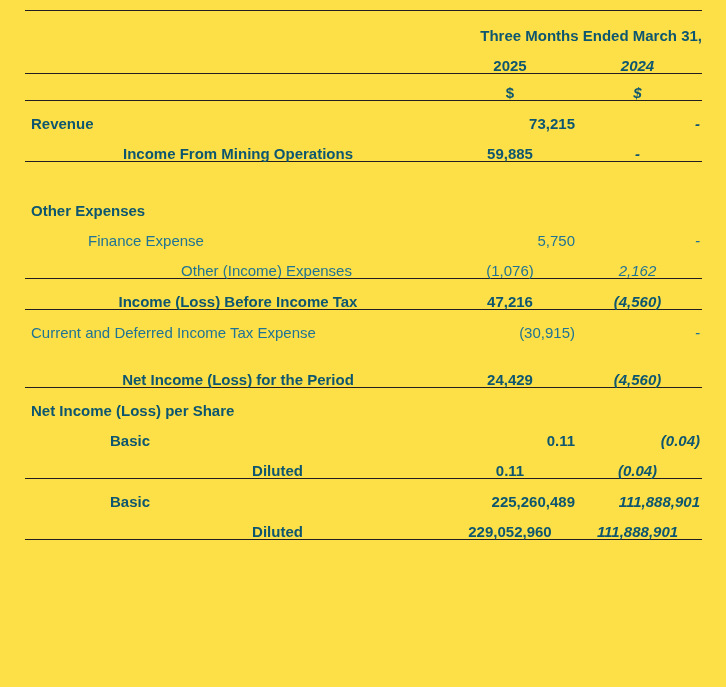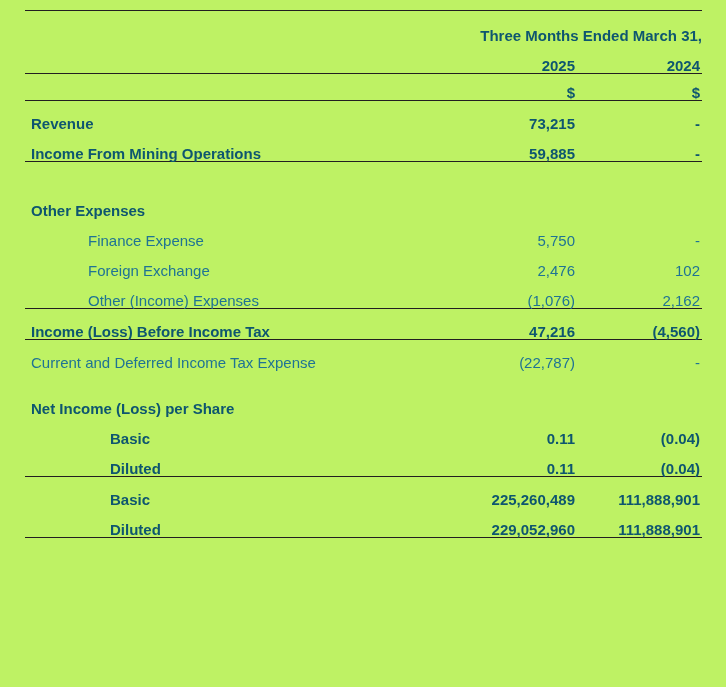--- a/index.html
+++ b/index.html
@@ -13,21 +13,21 @@
     height: 687px;
     font-family: "Liberation Sans", sans-serif;
     color: #1a6480;
     overflow: hidden;
   }
 
   #statement {
     position: relative;
     width: 726px;
     height: 687px;
-    background: #bef264;
+    background: #fde047;
     padding: 0;
     box-sizing: border-box;
   }
 
   table.fin {
     position: absolute;
     left: 25px;
     top: 10px;
     width: 677px;
     border-collapse: collapse;
@@ -50,34 +50,35 @@
   td.label {
     text-align: left;
     padding-left: 6px;
   }
   td.val {
     text-align: right;
     padding-right: 4px;
   }
   td.val.v2 {
     padding-right: 2px;
+    font-style: italic;
   }
 
   
   tr.bold td       { font-weight: bold; color: #0e566f; }
   tr.normal td     { font-weight: normal; color: #1f7394; }
 
   
   td.label.ind0 { padding-left: 6px; }
   td.label.ind1 { padding-left: 63px; }
   td.label.ind2 { padding-left: 85px; }
 
   
   tr.rule-top > td    { border-top: 1.6px solid #231f20; }
-  tr.rule-bottom > td { border-bottom: 1.6px solid #231f20; }
+  tr.rule-bottom > td { border-bottom: 1.6px solid #231f20; text-align: center; }
 
   
   tr.spacer td {
     height: 26px;
     line-height: 26px;
     font-size: 1px;
   }
   tr.spacer-sm td {
     height: 16px;
     line-height: 16px;
@@ -147,51 +148,51 @@
         <td class="val v2"></td>
       </tr>
 
 
       <tr class="normal">
         <td class="label ind1">Finance Expense</td>
         <td class="val v1">5,750</td>
         <td class="val v2">-</td>
       </tr>
 
-      <tr class="normal">
-        <td class="label ind1">Foreign Exchange</td>
-        <td class="val v1">2,476</td>
-        <td class="val v2">102</td>
-      </tr>
 
       <tr class="normal rule-bottom">
         <td class="label ind1">Other (Income) Expenses</td>
         <td class="val v1">(1,076)</td>
         <td class="val v2">2,162</td>
       </tr>
 
 
       <tr class="bold rule-bottom">
         <td class="label ind0">Income (Loss) Before Income Tax</td>
         <td class="val v1">47,216</td>
         <td class="val v2">(4,560)</td>
       </tr>
 
       <tr class="normal">
         <td class="label ind0">Current and Deferred Income Tax Expense</td>
-        <td class="val v1">(22,787)</td>
+        <td class="val v1">(30,915)</td>
         <td class="val v2">-</td>
       </tr>
 
       <tr class="spacer-sm">
         <td></td>
         <td></td>
         <td></td>
       </tr>
 
+      <tr class="bold tall rule-bottom">
+        <td class="label ind0">Net Income (Loss) for the Period</td>
+        <td class="val v1">24,429</td>
+        <td class="val v2">(4,560)</td>
+      </tr>
 
       <tr class="bold">
         <td class="label ind0">Net Income (Loss) per Share</td>
         <td class="val v1"></td>
         <td class="val v2"></td>
       </tr>
 
       <tr class="bold">
         <td class="label ind2">Basic</td>
         <td class="val v1">0.11</td>

